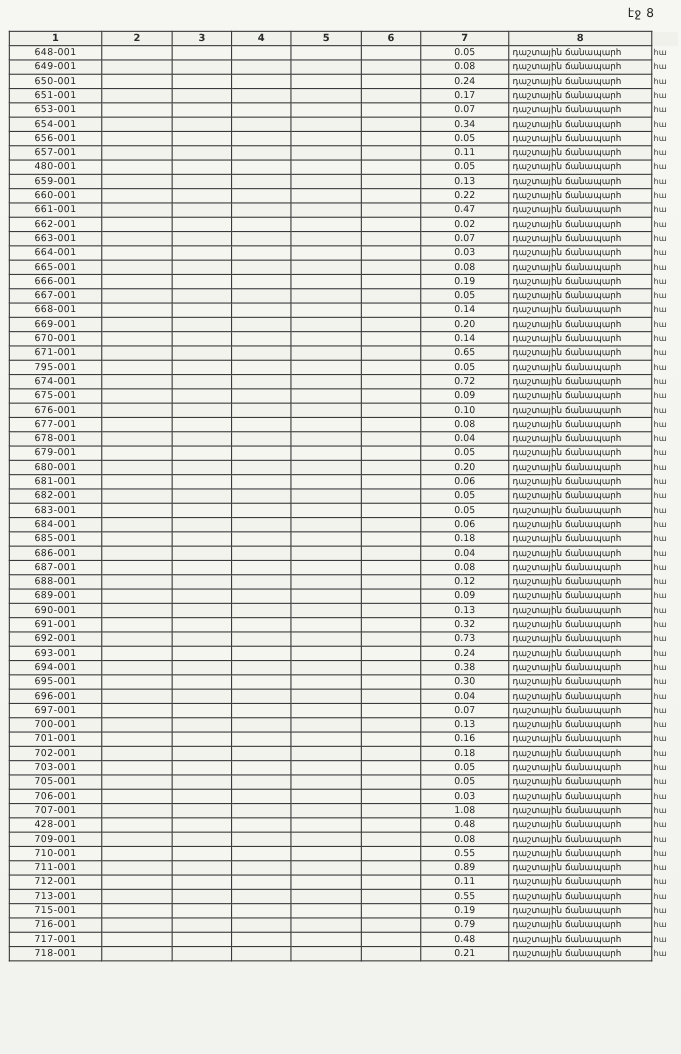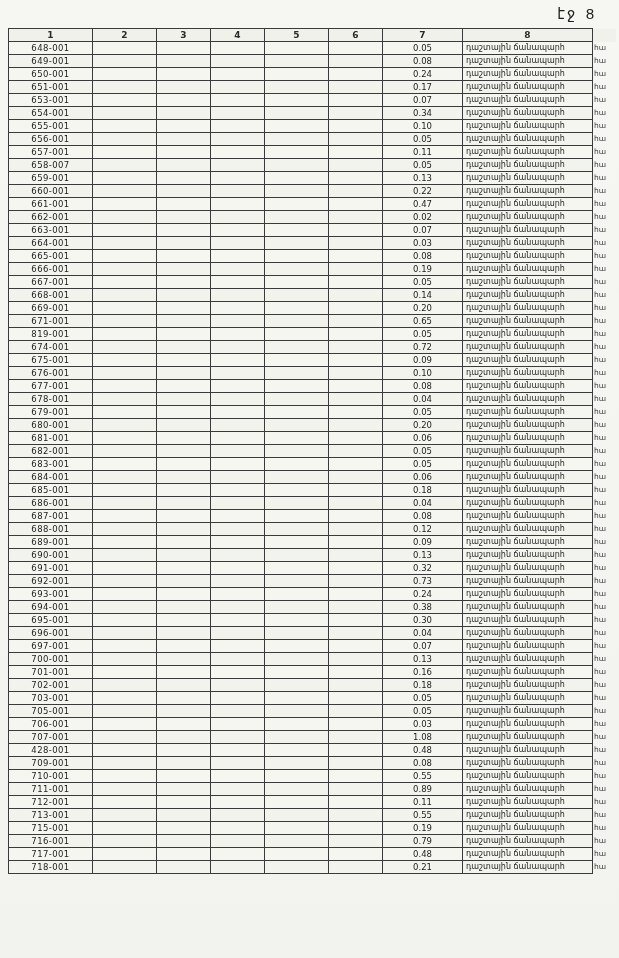--- a/index.html
+++ b/index.html
@@ -14,24 +14,23 @@
   .page {
     position: relative;
     width: 619px;
     height: 958px;
     background: linear-gradient(180deg, #f6f6f2 0%, #f2f2ee 100%);
   }
   .page-label {
     position: absolute;
     top: 5px;
     right: 24px;
-    font-size: 15px;
+    font-size: 11px;
     color: #1d1d1d;
     letter-spacing: 0.5px;
-    font-family: Liberation Mono, monospace;
   }
   table.scan-table {
     position: absolute;
     top: 28px;
     left: 8px;
     border-collapse: collapse;
     table-layout: fixed;
     width: 608px;
   }
   .scan-table th, .scan-table td {
@@ -164,31 +163,20 @@
       <td class="c-empty"></td>
       <td class="c-empty"></td>
       <td class="c-empty"></td>
       <td class="c-empty"></td>
       <td class="c-empty"></td>
       <td class="c-val">0.34</td>
       <td class="c-desc">դաշտային ճանապարհ</td>
       <td class="c-unit">հա</td>
     </tr>
 
-    <tr>
-      <td class="c-id">655-001</td>
-      <td class="c-empty"></td>
-      <td class="c-empty"></td>
-      <td class="c-empty"></td>
-      <td class="c-empty"></td>
-      <td class="c-empty"></td>
-      <td class="c-val">0.10</td>
-      <td class="c-desc">դաշտային ճանապարհ</td>
-      <td class="c-unit">հա</td>
-    </tr>
 
     <tr>
       <td class="c-id">656-001</td>
       <td class="c-empty"></td>
       <td class="c-empty"></td>
       <td class="c-empty"></td>
       <td class="c-empty"></td>
       <td class="c-empty"></td>
       <td class="c-val">0.05</td>
       <td class="c-desc">դաշտային ճանապարհ</td>
@@ -201,21 +189,21 @@
       <td class="c-empty"></td>
       <td class="c-empty"></td>
       <td class="c-empty"></td>
       <td class="c-empty"></td>
       <td class="c-val">0.11</td>
       <td class="c-desc">դաշտային ճանապարհ</td>
       <td class="c-unit">հա</td>
     </tr>
 
     <tr>
-      <td class="c-id">658-007</td>
+      <td class="c-id">480-001</td>
       <td class="c-empty"></td>
       <td class="c-empty"></td>
       <td class="c-empty"></td>
       <td class="c-empty"></td>
       <td class="c-empty"></td>
       <td class="c-val">0.05</td>
       <td class="c-desc">դաշտային ճանապարհ</td>
       <td class="c-unit">հա</td>
     </tr>
 
@@ -344,35 +332,46 @@
       <td class="c-empty"></td>
       <td class="c-empty"></td>
       <td class="c-empty"></td>
       <td class="c-empty"></td>
       <td class="c-empty"></td>
       <td class="c-val">0.20</td>
       <td class="c-desc">դաշտային ճանապարհ</td>
       <td class="c-unit">հա</td>
     </tr>
 
+    <tr>
+      <td class="c-id">670-001</td>
+      <td class="c-empty"></td>
+      <td class="c-empty"></td>
+      <td class="c-empty"></td>
+      <td class="c-empty"></td>
+      <td class="c-empty"></td>
+      <td class="c-val">0.14</td>
+      <td class="c-desc">դաշտային ճանապարհ</td>
+      <td class="c-unit">հա</td>
+    </tr>
 
     <tr>
       <td class="c-id">671-001</td>
       <td class="c-empty"></td>
       <td class="c-empty"></td>
       <td class="c-empty"></td>
       <td class="c-empty"></td>
       <td class="c-empty"></td>
       <td class="c-val">0.65</td>
       <td class="c-desc">դաշտային ճանապարհ</td>
       <td class="c-unit">հա</td>
     </tr>
 
     <tr>
-      <td class="c-id">819-001</td>
+      <td class="c-id">795-001</td>
       <td class="c-empty"></td>
       <td class="c-empty"></td>
       <td class="c-empty"></td>
       <td class="c-empty"></td>
       <td class="c-empty"></td>
       <td class="c-val">0.05</td>
       <td class="c-desc">դաշտային ճանապարհ</td>
       <td class="c-unit">հա</td>
     </tr>
 

